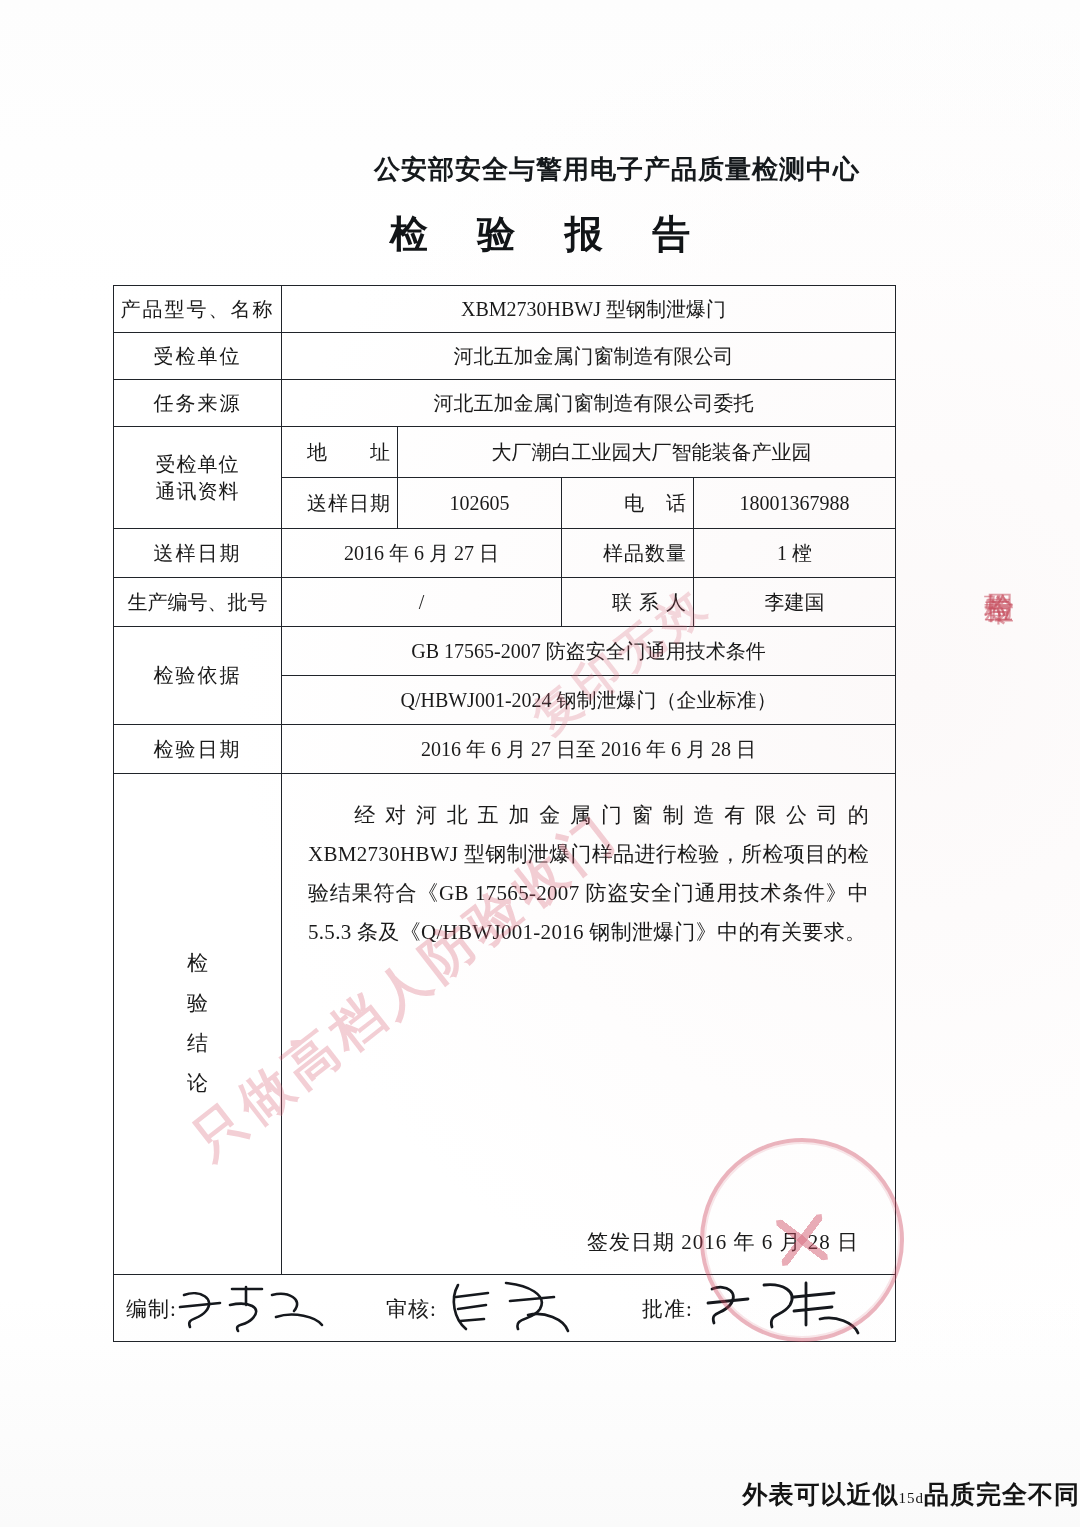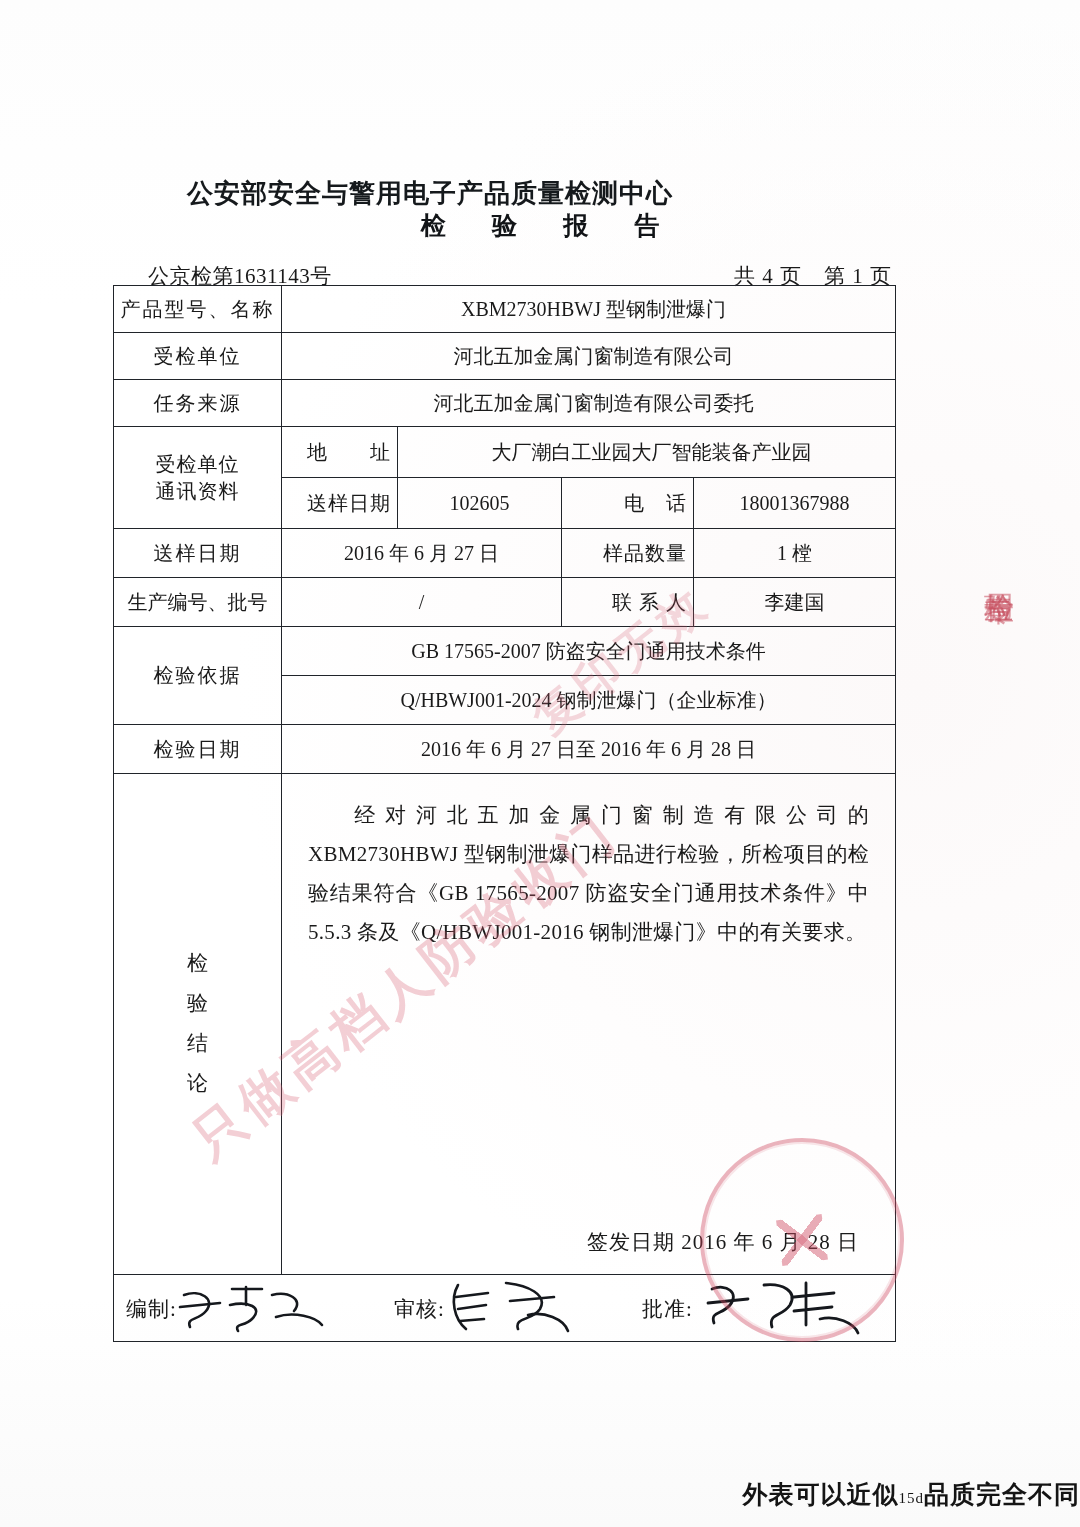--- a/index.html
+++ b/index.html
@@ -28,37 +28,37 @@
   .doc {
     position: absolute;
     left: 0;
     top: 0;
     width: 1080px;
     height: 1527px;
   }
 
   .org-title {
     position: absolute;
-    top: 176px;
+    top: 152px;
     left: 0;
     width: 860px;
-    text-align: center;
+    text-align: right;
     font-size: 26px;
     letter-spacing: 1px;
     font-weight: 600;
     color: #15191c;
   }
 
   .report-title {
     position: absolute;
     top: 209px;
     left: 0;
     width: 1080px;
     text-align: center;
-    font-size: 25px;
+    font-size: 38px;
     font-weight: 700;
     letter-spacing: 20px;
     text-indent: 20px;
     color: #111417;
   }
 
   .meta-row {
     position: absolute;
     top: 262px;
     left: 148px;
@@ -166,21 +166,21 @@
     position: relative;
     height: 66px;
   }
   .sig-label {
     position: absolute;
     top: 20px;
     font-size: 21px;
     letter-spacing: 1px;
   }
   .sig-compile { left: 12px; }
-  .sig-review  { left: 272px; margin-left: 8px; }
+  .sig-review  { left: 272px; }
   .sig-approve { left: 528px; }
 
   
   .scribble {
     position: absolute;
     pointer-events: none;
   }
 
   
   .stamp {
@@ -256,24 +256,20 @@
 </style>
 </head>
 <body>
 
 <div class="page">
   <div class="doc">
 
     <div class="org-title">公安部安全与警用电子产品质量检测中心</div>
     <div class="report-title">检 验 报 告</div>
 
-    <div class="meta-row">
-      <div class="meta-no">公京检第1631143号</div>
-      <div class="meta-pages">共 4 页　第 1 页</div>
-    </div>
 
     <table class="main">
       <colgroup>
         <col style="width:168px">
         <col style="width:116px">
         <col style="width:164px">
         <col style="width:132px">
         <col style="width:202px">
       </colgroup>
       <tbody>

